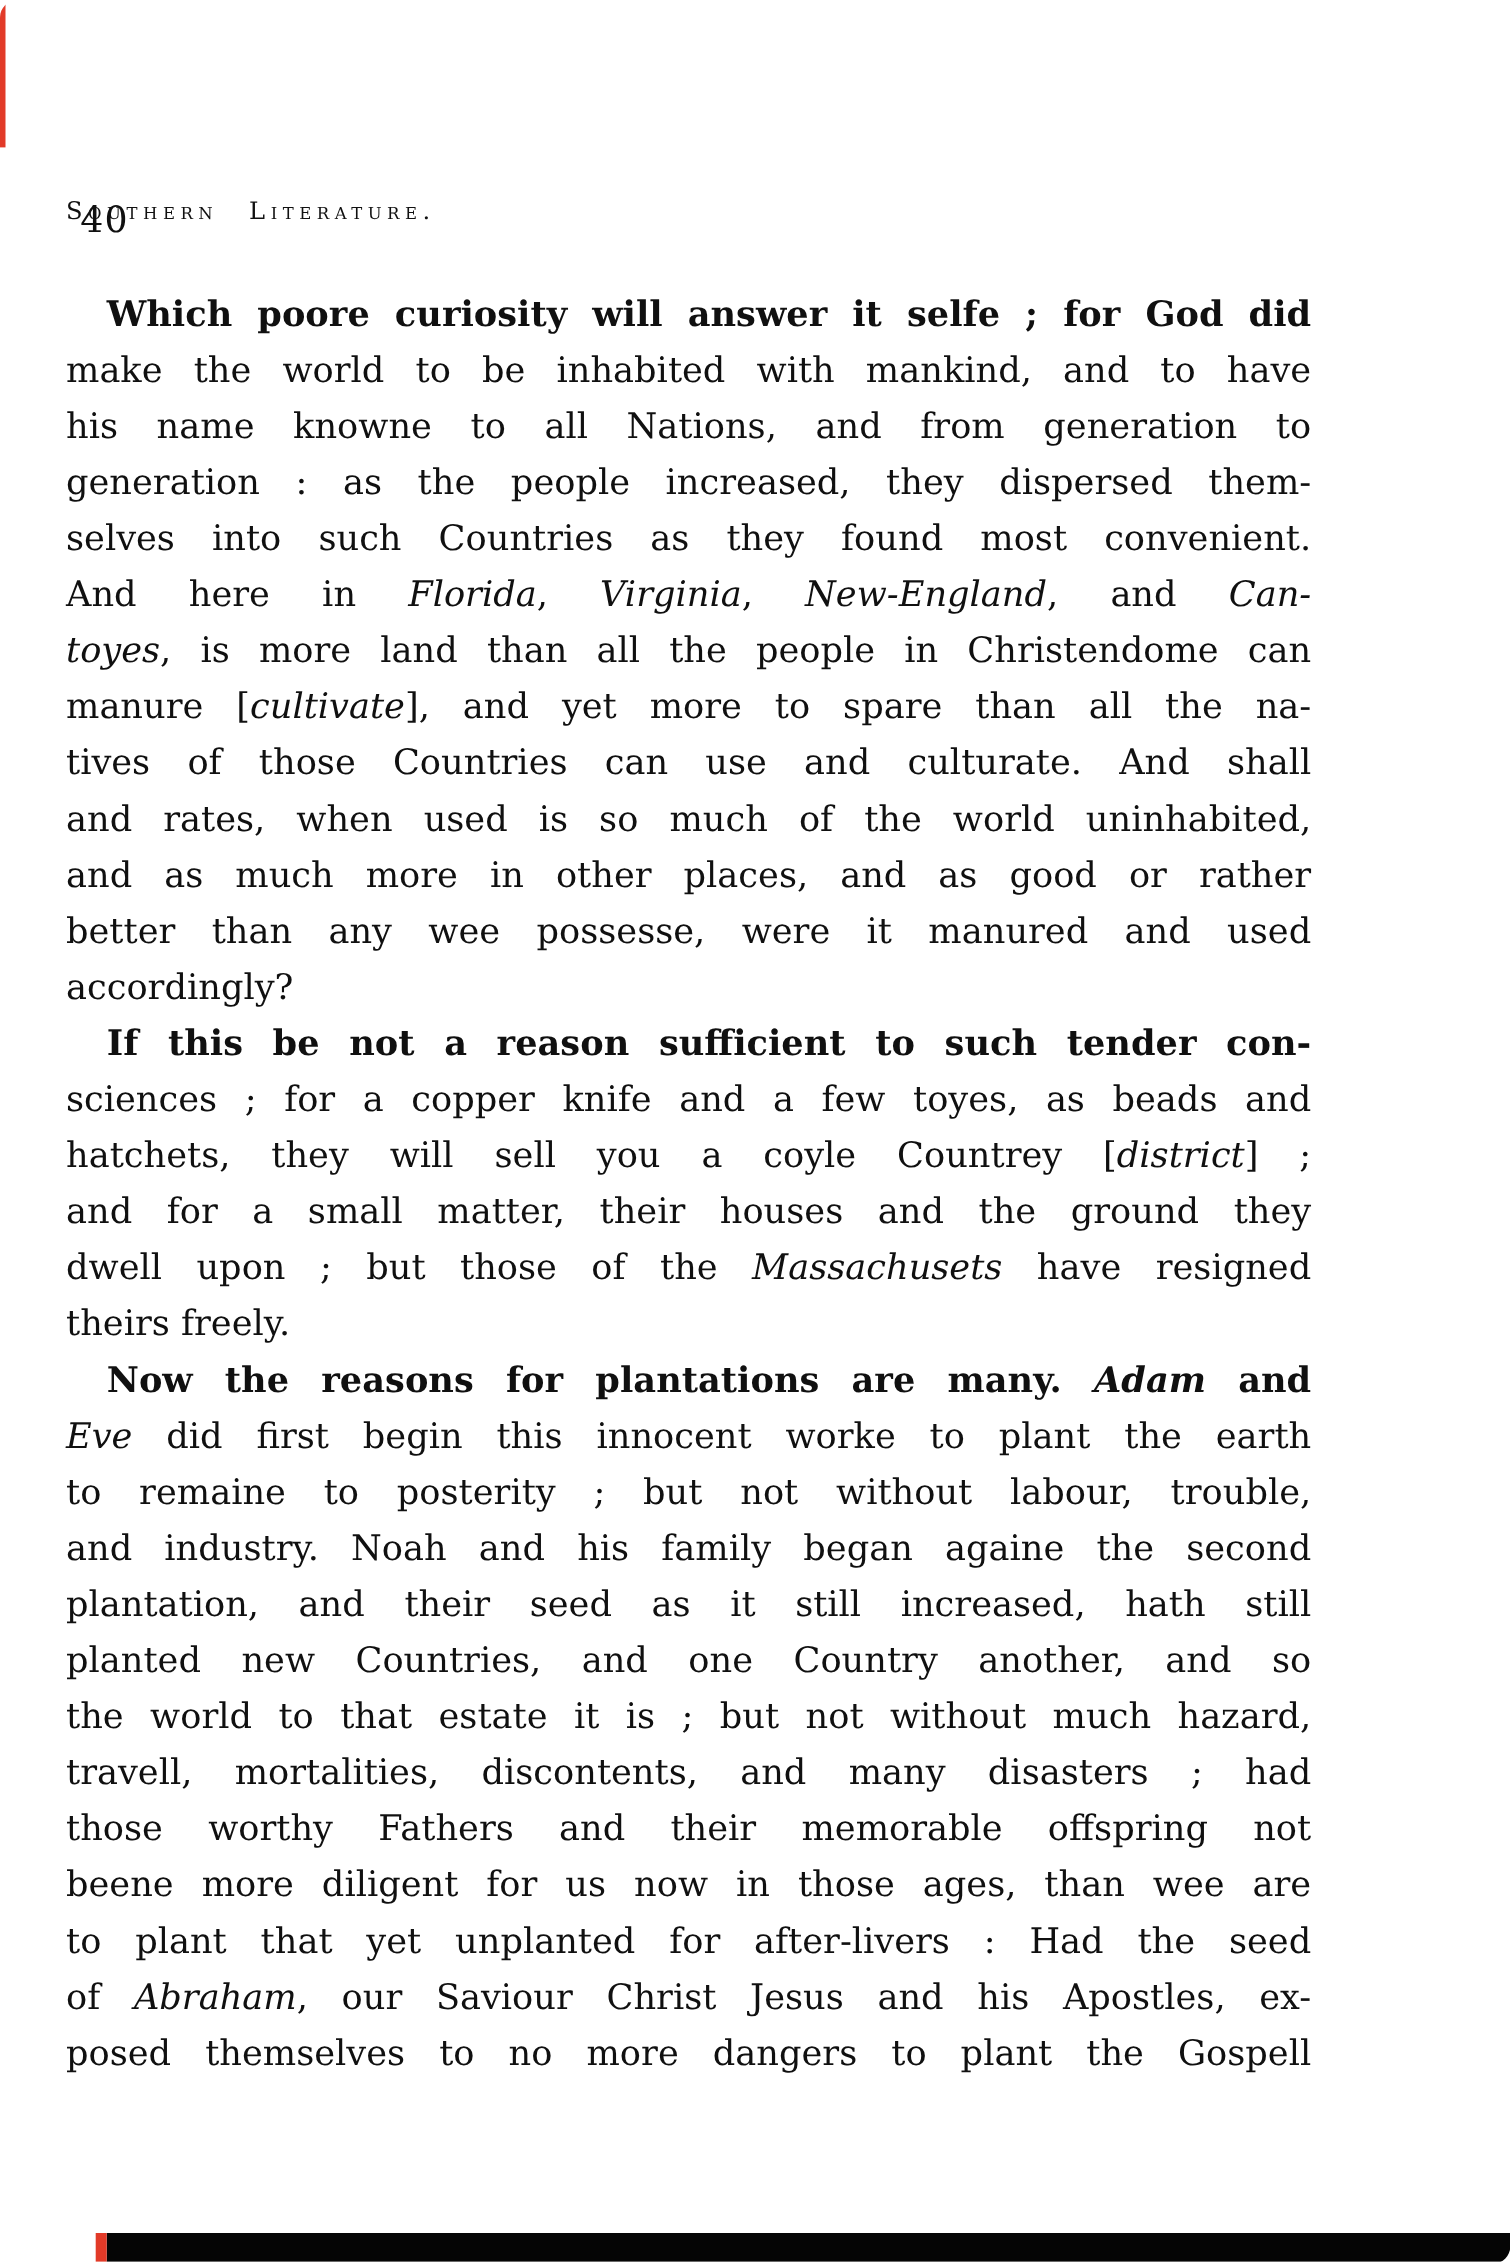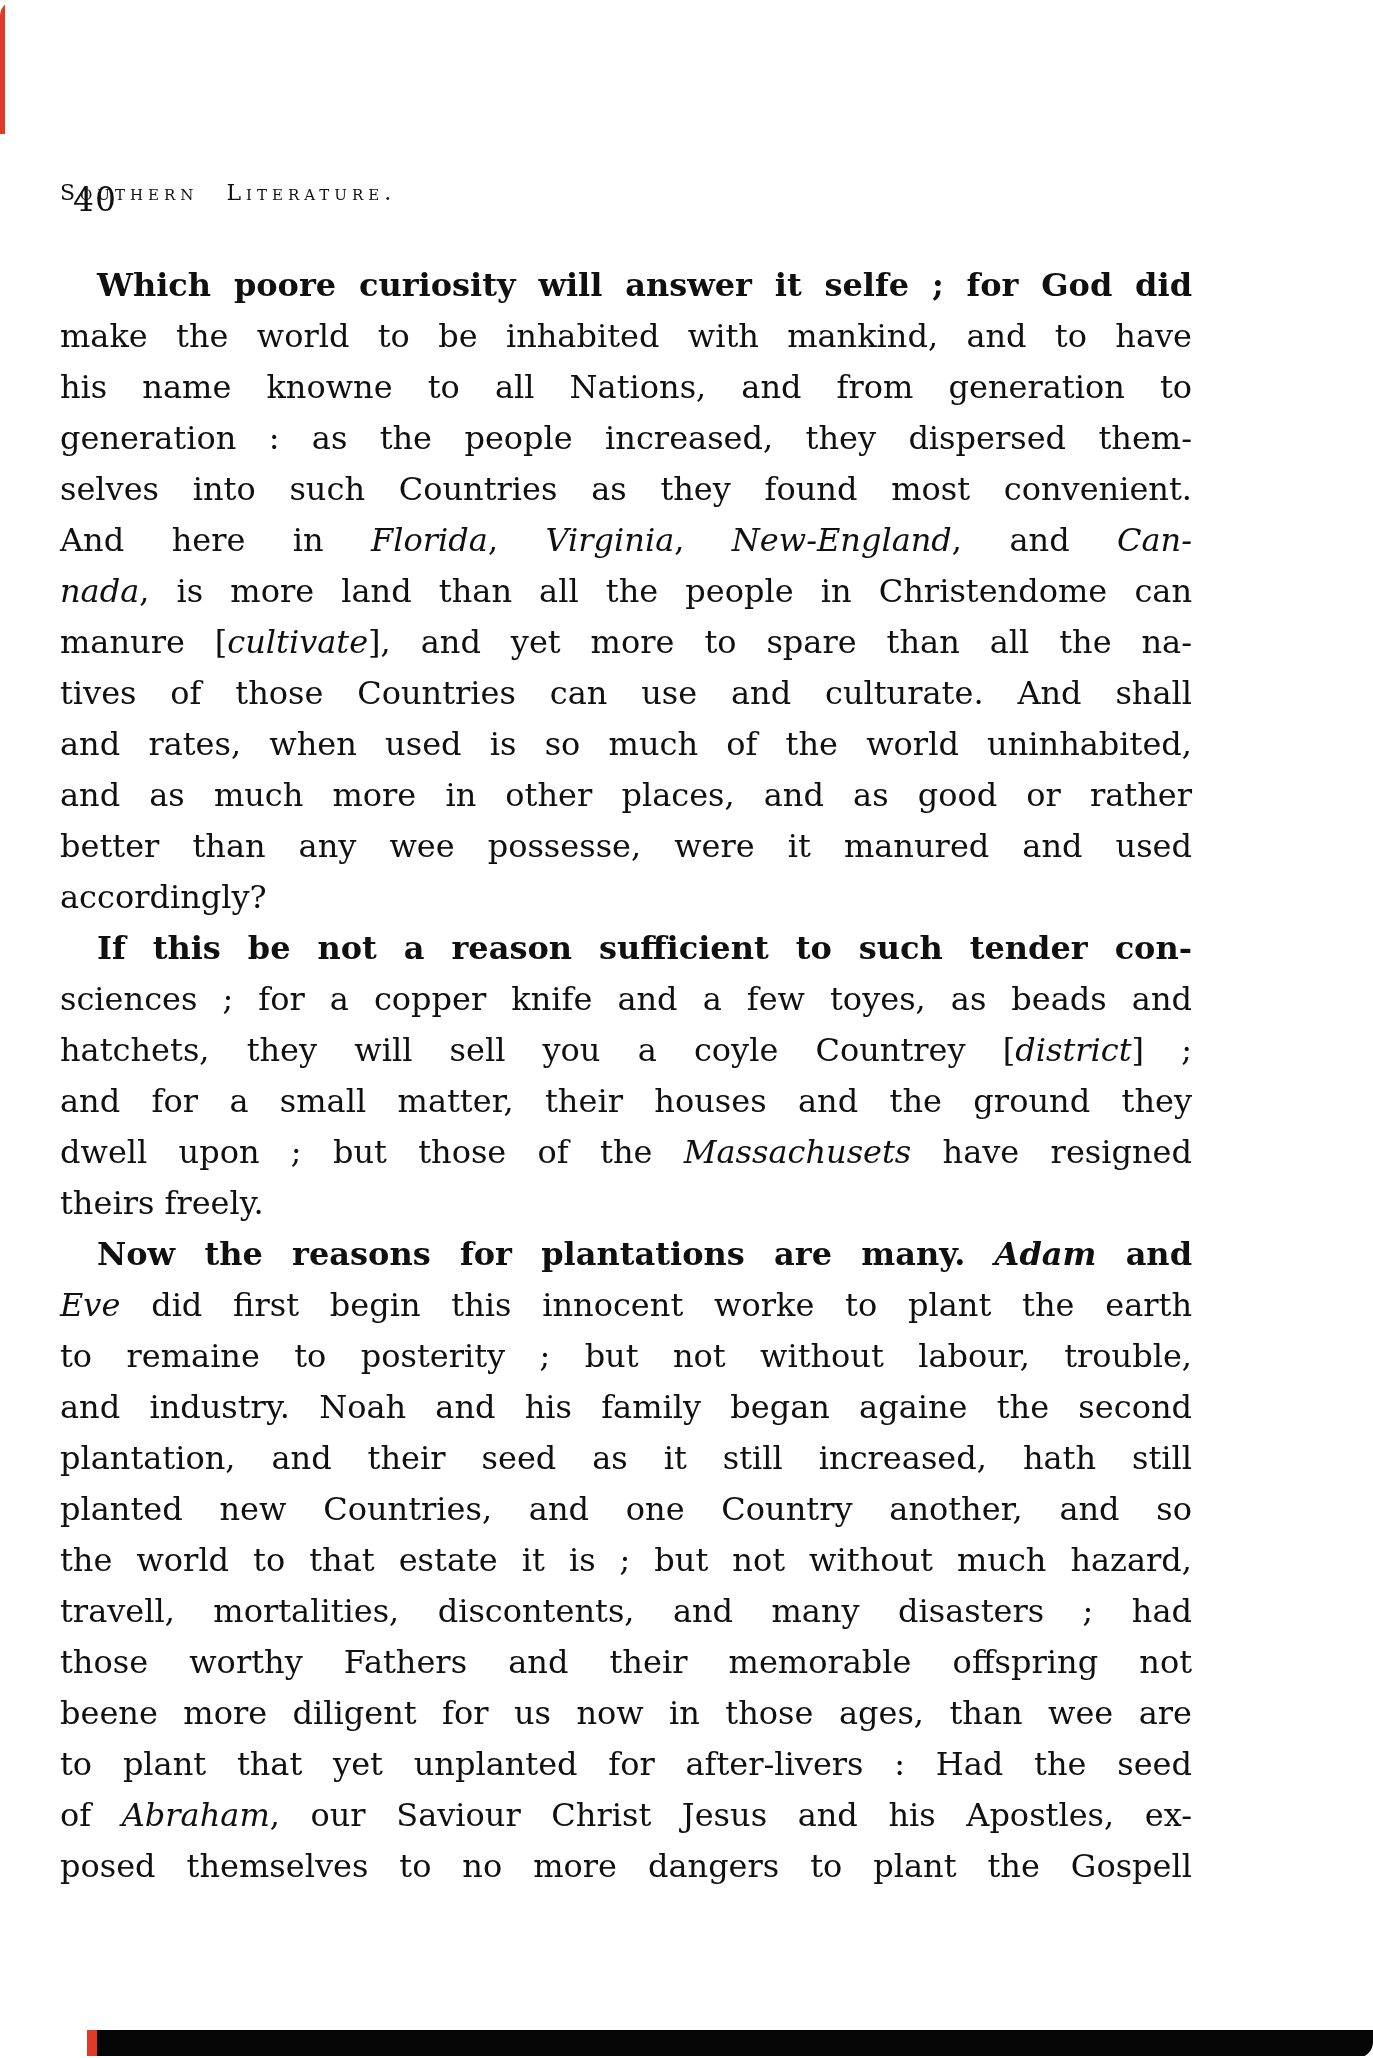--- a/index.html
+++ b/index.html
@@ -94,21 +94,21 @@
   </div>
 
   <div class="body-text">
       <div>
         <div class="line indent"><span>Which poore curiosity will answer it selfe ; for God did</span></div>
         <div class="line"><span>make the world to be inhabited with mankind, and to have</span></div>
         <div class="line"><span>his name knowne to all Nations, and from generation to</span></div>
         <div class="line"><span>generation : as the people increased, they dispersed them-</span></div>
         <div class="line"><span>selves into such Countries as they found most convenient.</span></div>
         <div class="line"><span>And here in </span><em>Florida</em><span>, </span><em>Virginia</em><span>, </span><em>New-England</em><span>, and </span><em>Can-</em></div>
-        <div class="line"><em>nada</em><span>, is more land than all the people in Christendome can</span></div>
+        <div class="line"><em>toyes</em><span>, is more land than all the people in Christendome can</span></div>
         <div class="line"><span>manure [</span><em>cultivate</em><span>], and yet more to spare than all the na-</span></div>
         <div class="line"><span>tives of those Countries can use and culturate. And shall</span></div>
         <div class="line"><span>and rates, when used is so much of the world uninhabited,</span></div>
         <div class="line"><span>and as much more in other places, and as good or rather</span></div>
         <div class="line"><span>better than any wee possesse, were it manured and used</span></div>
         <div class="line no-j"><span>accordingly?</span></div>
       </div>
       <div>
         <div class="line indent"><span>If this be not a reason sufficient to such tender con-</span></div>
         <div class="line"><span>sciences ; for a copper knife and a few toyes, as beads and</span></div>

